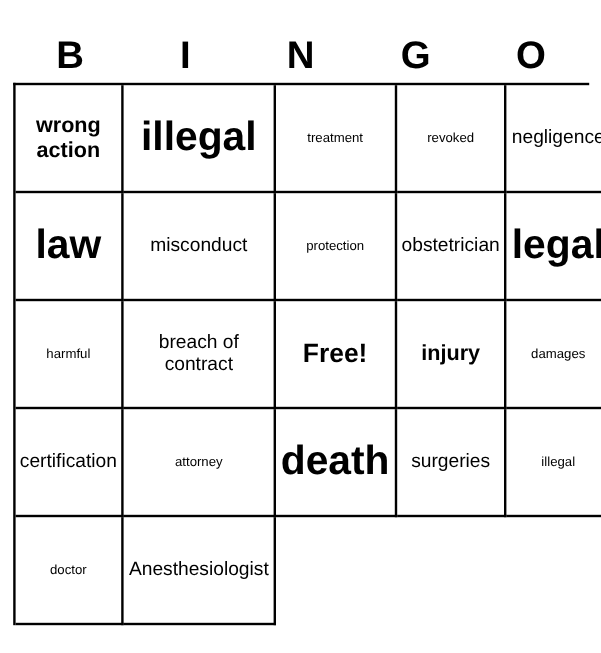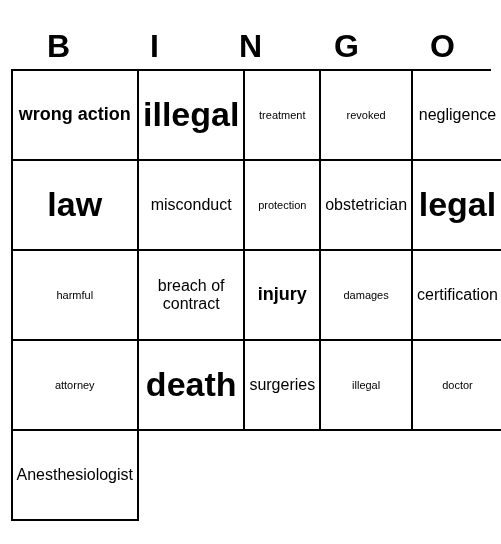--- a/index.html
+++ b/index.html
@@ -95,20 +95,21 @@
       <div class="bingo-cell">treatment</div>
       <div class="bingo-cell">revoked</div>
       <div class="bingo-cell small-text">negligence</div>
       <div class="bingo-cell large-text">law</div>
       <div class="bingo-cell small-text">misconduct</div>
       <div class="bingo-cell">protection</div>
       <div class="bingo-cell small-text">obstetrician</div>
       <div class="bingo-cell large-text">legal</div>
       <div class="bingo-cell">harmful</div>
       <div class="bingo-cell small-text">breach of contract</div>
+      <div class="bingo-cell free">Free!</div>
       <div class="bingo-cell medium-text">injury</div>
       <div class="bingo-cell">damages</div>
       <div class="bingo-cell small-text">certification</div>
       <div class="bingo-cell">attorney</div>
       <div class="bingo-cell large-text">death</div>
       <div class="bingo-cell small-text">surgeries</div>
       <div class="bingo-cell">illegal</div>
       <div class="bingo-cell">doctor</div>
       <div class="bingo-cell small-text">Anesthesiologist</div>
     </div>

